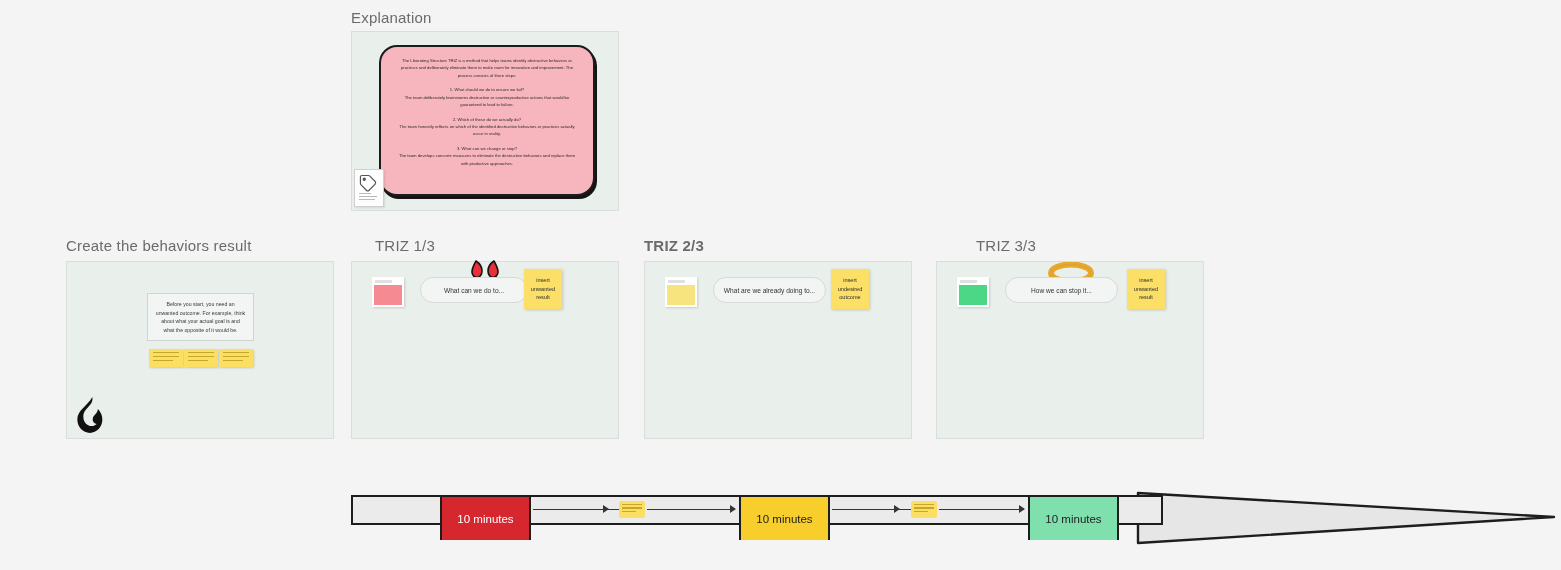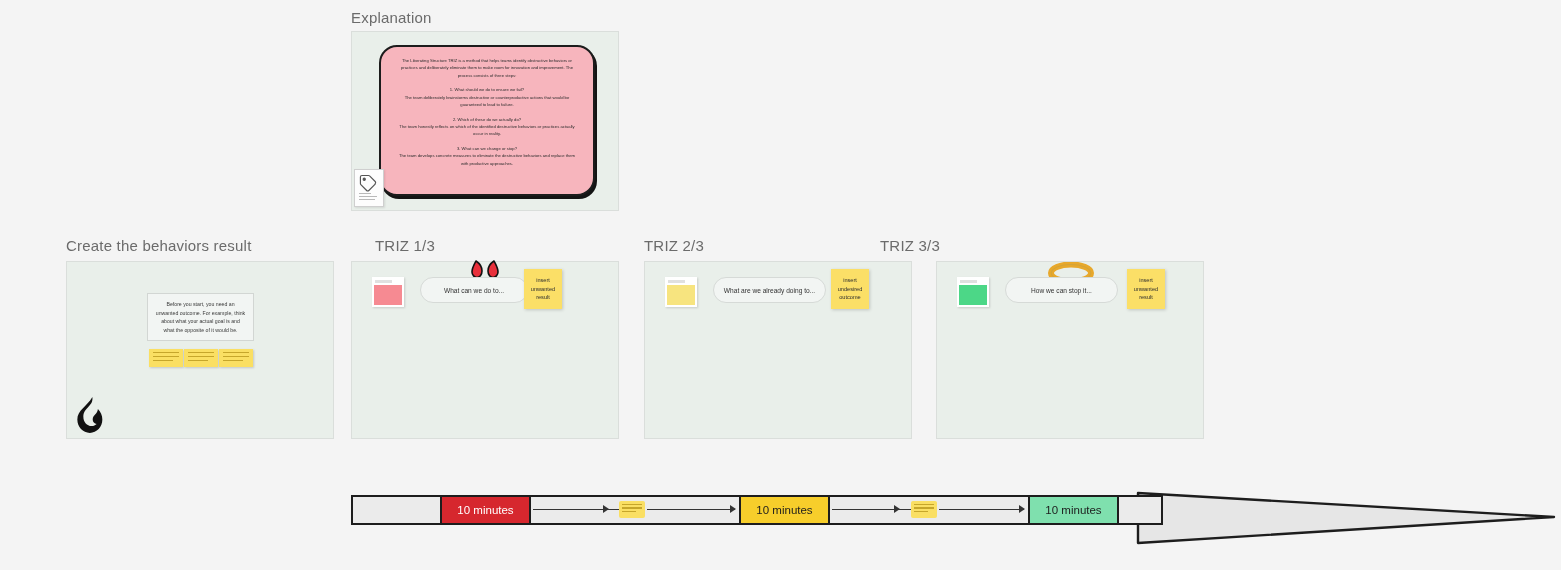--- a/index.html
+++ b/index.html
@@ -143,21 +143,21 @@
   
   .timeline { position: absolute; }
   .tl-track {
     position: absolute;
     background: #ebebeb;
     border: 2px solid #1d1d1d;
     height: 30px;
   }
   .tl-seg {
     position: absolute;
-    height: 26px;
+    height: 43px;
     top: 2px;
     border-left: 2px solid #1d1d1d;
     border-right: 2px solid #1d1d1d;
     display: flex; align-items: center; justify-content: center;
     font-size: 11.5px;
     color: #1d1d1d;
   }
   .tl-seg.red   { background: #d6272e; color: #ffffff; }
   .tl-seg.yellow{ background: #f7ce2b; }
   .tl-seg.green { background: #7fe0ae; }
@@ -266,41 +266,41 @@
       <span>What can we do to...</span>
     </div>
 
     <div class="sticky" style="left:172px; top:7px; width:38px; height:40px;">
       <span>insert
 unwanted
 result</span>
     </div>
   </div>
 
-  <div class="sec-title" style="left:644px; top:237px;">TRIZ 2/3</div>
+  <div class="sec-title" style="left:644px; top:237px;font-weight:bold;">TRIZ 2/3</div>
 
   <div class="frame" style="left:644px; top:261px; width:268px; height:178px;">
 
     <div class="card-thumb" style="left:20px; top:15px;">
       <div class="bar"></div>
       <div class="body" style="background:#f7e47f;"></div>
     </div>
 
     <div class="qbar" style="left:68px; top:15px; width:113px;">
       <span>What are we already doing to...</span>
     </div>
 
     <div class="sticky" style="left:186px; top:7px; width:38px; height:40px;">
       <span>insert
 undesired
 outcome</span>
     </div>
   </div>
 
-  <div class="sec-title" style="left:880px; top:237px;">TRIZ 3/3</div>
+  <div class="sec-title" style="left:976px; top:237px;">TRIZ 3/3</div>
 
   <div class="frame" style="left:936px; top:261px; width:268px; height:178px;">
 
     <div class="card-thumb" style="left:20px; top:15px;">
       <div class="bar"></div>
       <div class="body" style="background:#4cd787;"></div>
     </div>
 
     <div style="position:absolute; left:111px; top:0px;">
       <svg width="46" height="22" viewBox="0 0 46 22">

